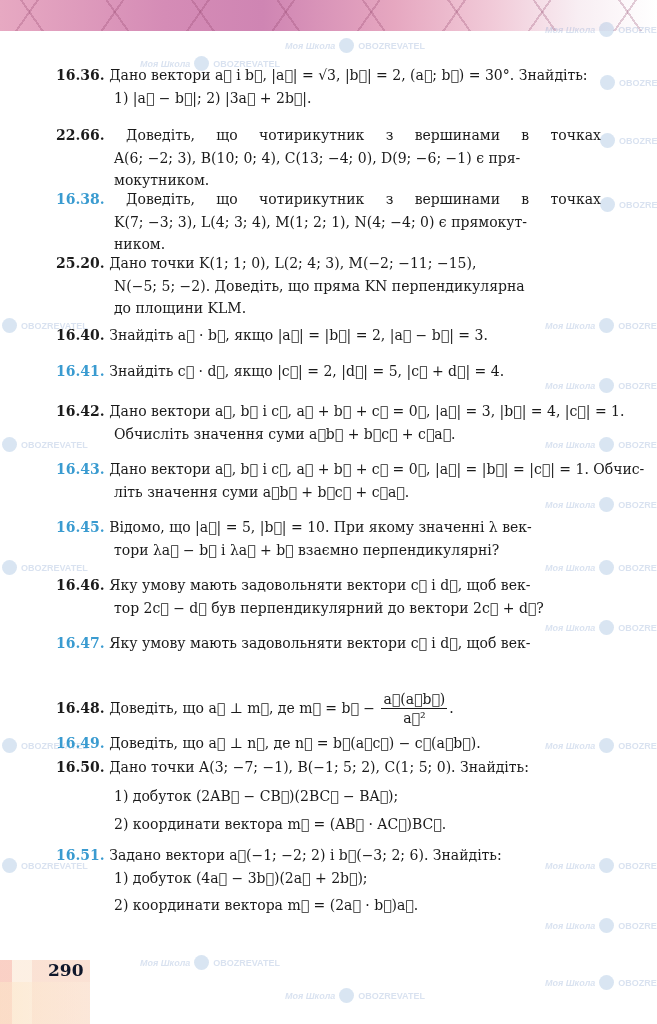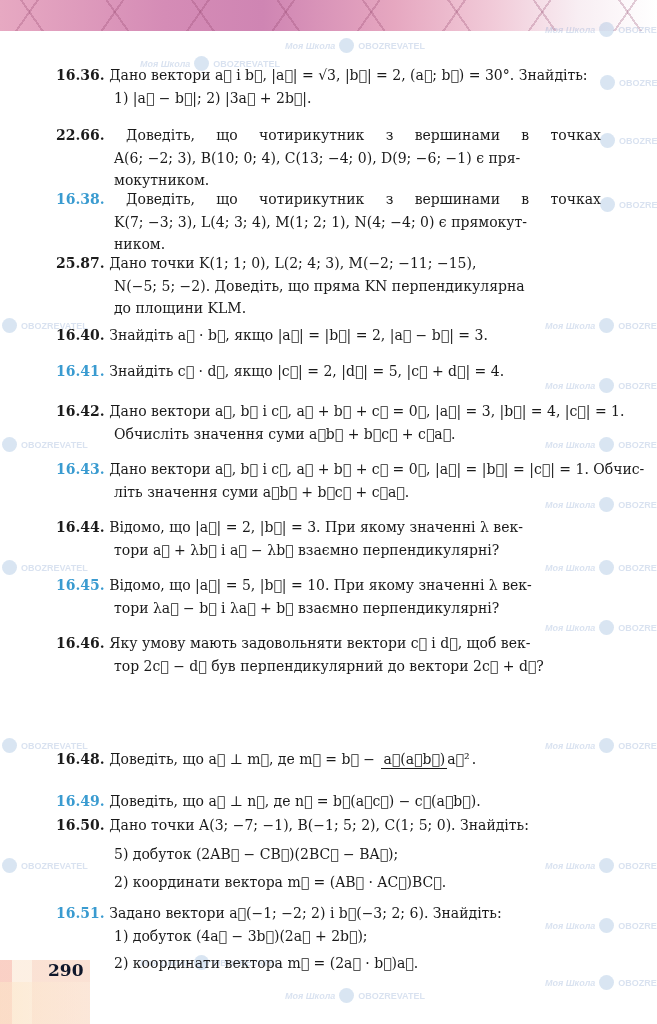--- a/index.html
+++ b/index.html
@@ -191,21 +191,21 @@
     <span class="line indent">мокутником.</span>
   </div>
 
   <div class="task t38">
     <span class="line justify"><span class="num blue">16.38.</span> <span>Доведіть, що чотирикутник з вершинами в точках</span></span>
     <span class="line indent">K(7; −3; 3), L(4; 3; 4), M(1; 2; 1), N(4; −4; 0) є прямокут-</span>
     <span class="line indent">ником.</span>
   </div>
 
   <div class="task t39">
-    <span class="line"><span class="num black">25.87.</span> <span>Дано точки K(1; 1; 0), L(2; 4; 3), M(−2; −11; −15),</span></span>
+    <span class="line"><span class="num black">25.20.</span> <span>Дано точки K(1; 1; 0), L(2; 4; 3), M(−2; −11; −15),</span></span>
     <span class="line indent">N(−5; 5; −2). Доведіть, що пряма KN перпендикулярна</span>
     <span class="line indent">до площини KLM.</span>
   </div>
 
   <div class="task t40">
     <span class="line"><span class="num black">16.40.</span> <span>Знайдіть a⃗ · b⃗, якщо |a⃗| = |b⃗| = 2, |a⃗ − b⃗| = 3.</span></span>
   </div>
 
   <div class="task t41">
     <span class="line"><span class="num blue">16.41.</span> <span>Знайдіть c⃗ · d⃗, якщо |c⃗| = 2, |d⃗| = 5, |c⃗ + d⃗| = 4.</span></span>
@@ -214,56 +214,53 @@
   <div class="task t42">
     <span class="line"><span class="num black">16.42.</span> <span>Дано вектори a⃗, b⃗ і c⃗, a⃗ + b⃗ + c⃗ = 0⃗, |a⃗| = 3, |b⃗| = 4, |c⃗| = 1.</span></span>
     <span class="line indent">Обчисліть значення суми a⃗b⃗ + b⃗c⃗ + c⃗a⃗.</span>
   </div>
 
   <div class="task t43">
     <span class="line"><span class="num blue">16.43.</span> <span>Дано вектори a⃗, b⃗ і c⃗, a⃗ + b⃗ + c⃗ = 0⃗, |a⃗| = |b⃗| = |c⃗| = 1. Обчис-</span></span>
     <span class="line indent">літь значення суми a⃗b⃗ + b⃗c⃗ + c⃗a⃗.</span>
   </div>
 
-  <div class="task t44">
-    <span class="line"><span class="num black">16.44.</span> <span>Відомо, що |a⃗| = 2, |b⃗| = 3. При якому значенні λ век-</span></span>
-    <span class="line indent">тори a⃗ + λb⃗ і a⃗ − λb⃗ взаємно перпендикулярні?</span>
-  </div>
 
   <div class="task t45">
     <span class="line"><span class="num blue">16.45.</span> <span>Відомо, що |a⃗| = 5, |b⃗| = 10. При якому значенні λ век-</span></span>
     <span class="line indent">тори λa⃗ − b⃗ і λa⃗ + b⃗ взаємно перпендикулярні?</span>
   </div>
 
   <div class="task t46">
     <span class="line"><span class="num black">16.46.</span> <span>Яку умову мають задовольняти вектори c⃗ і d⃗, щоб век-</span></span>
     <span class="line indent">тор 2c⃗ − d⃗ був перпендикулярний до вектори 2c⃗ + d⃗?</span>
   </div>
 
   <div class="task t47">
+    <span class="line"><span class="num blue">16.47.</span> <span>Яку умову мають задовольняти вектори c⃗ і d⃗, щоб век-</span></span>
   </div>
 
   <div class="task t48">
     <span class="line" style="display:flex;align-items:center;">
       <span class="num black">16.48.</span>&nbsp;<span style="white-space:pre">Доведіть, що a⃗ ⊥ m⃗, де m⃗ = b⃗ − </span>
-      <span style="display:inline-flex;flex-direction:row;align-items:center;line-height:18px;margin:0 2px;">
+      <span style="display:inline-flex;flex-direction:column;align-items:center;line-height:18px;margin:0 2px;">
         <span style="border-bottom:1px solid #1a1a1a;padding:0 2px;">a⃗(a⃗b⃗)</span>
         <span>a⃗²</span>
       </span>
       <span>.</span>
     </span>
   </div>
 
   <div class="task t49">
     <span class="line"><span class="num blue">16.49.</span> <span>Доведіть, що a⃗ ⊥ n⃗, де n⃗ = b⃗(a⃗c⃗) − c⃗(a⃗b⃗).</span></span>
   </div>
 
   <div class="task t50">
     <span class="line"><span class="num black">16.50.</span> <span>Дано точки A(3; −7; −1), B(−1; 5; 2), C(1; 5; 0). Знайдіть:</span></span>
-    <span class="line sub" style="margin-top:6px">5) добуток (2AB⃗ − CB⃗)(2BC⃗ − BA⃗);</span>
+    <span class="line sub" style="margin-top:6px">1) добуток (2AB⃗ − CB⃗)(2BC⃗ − BA⃗);</span>
     <span class="line sub" style="margin-top:6px">2) координати вектора m⃗ = (AB⃗ · AC⃗)BC⃗.</span>
   </div>
 
   <div class="task t51">
     <span class="line"><span class="num blue">16.51.</span> <span>Задано вектори a⃗(−1; −2; 2) і b⃗(−3; 2; 6). Знайдіть:</span></span>
     <span class="line sub" style="">1) добуток (4a⃗ − 3b⃗)(2a⃗ + 2b⃗);</span>
     <span class="line sub" style="margin-top:5px">2) координати вектора m⃗ = (2a⃗ · b⃗)a⃗.</span>
   </div>
 
 </div>

